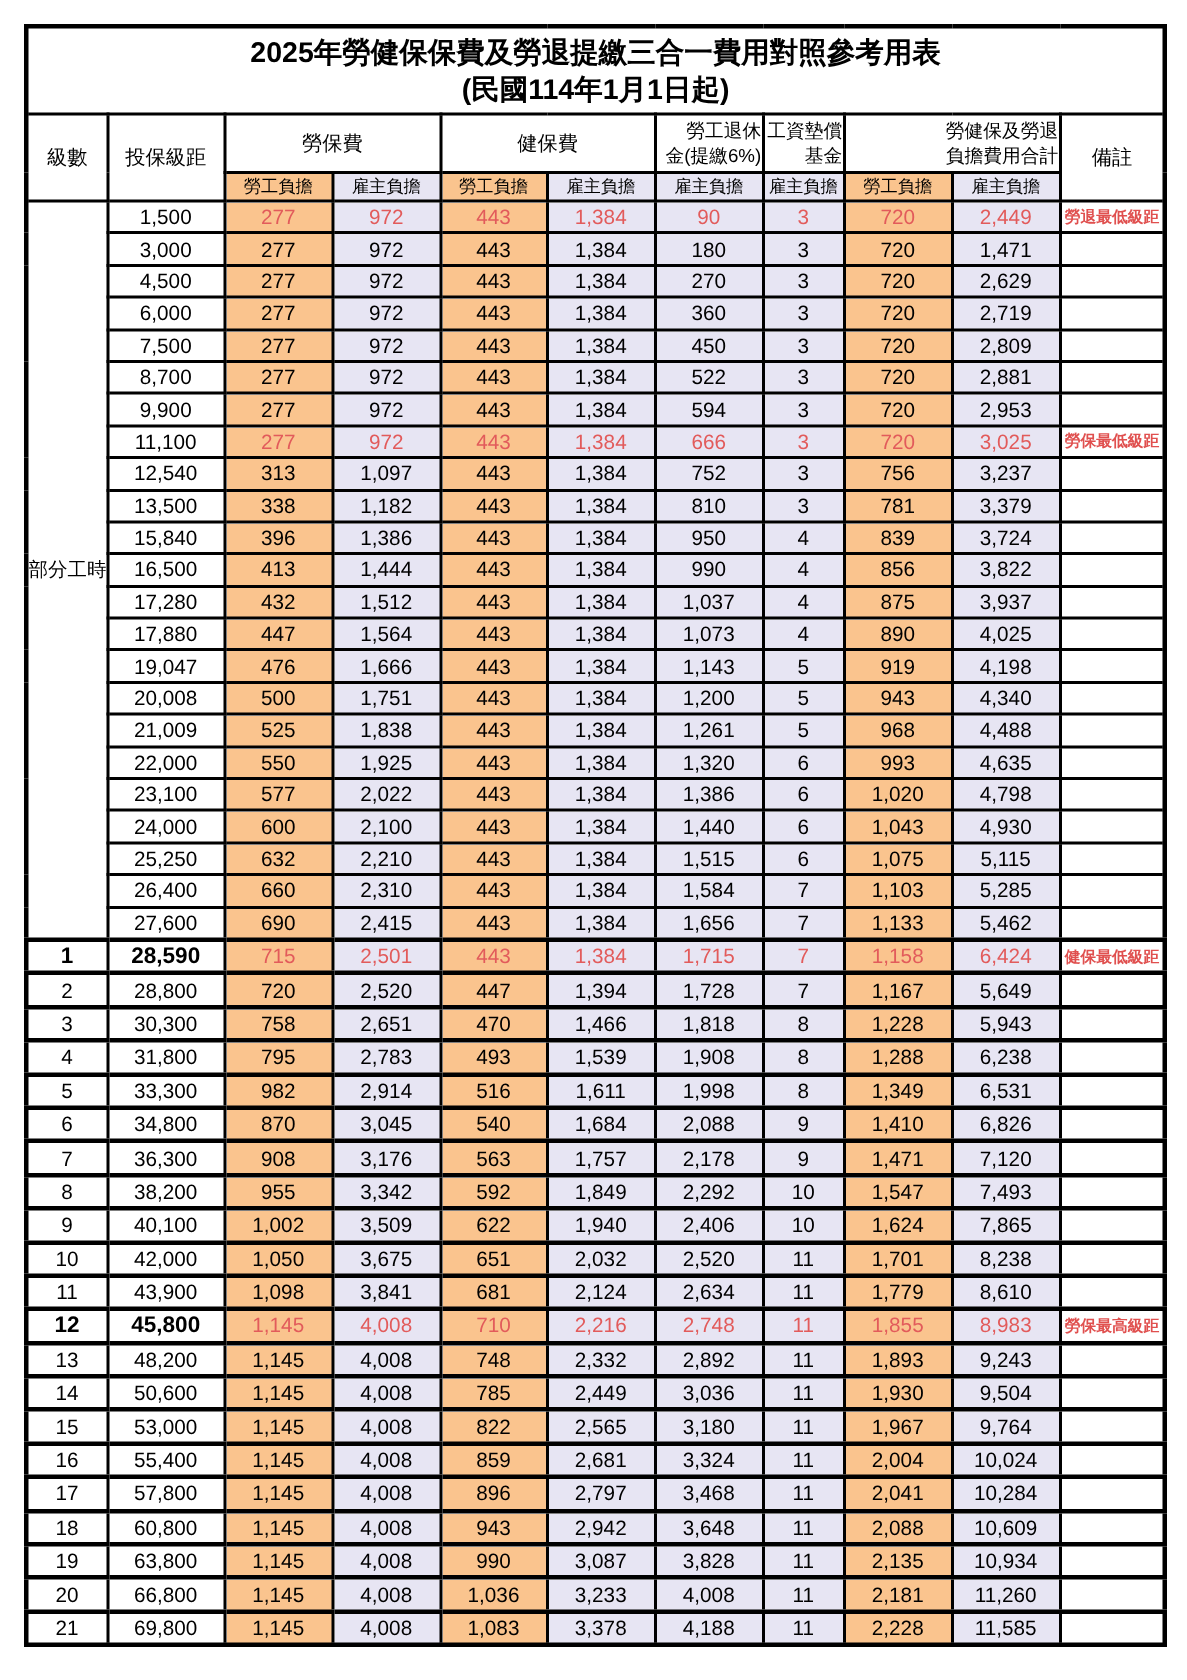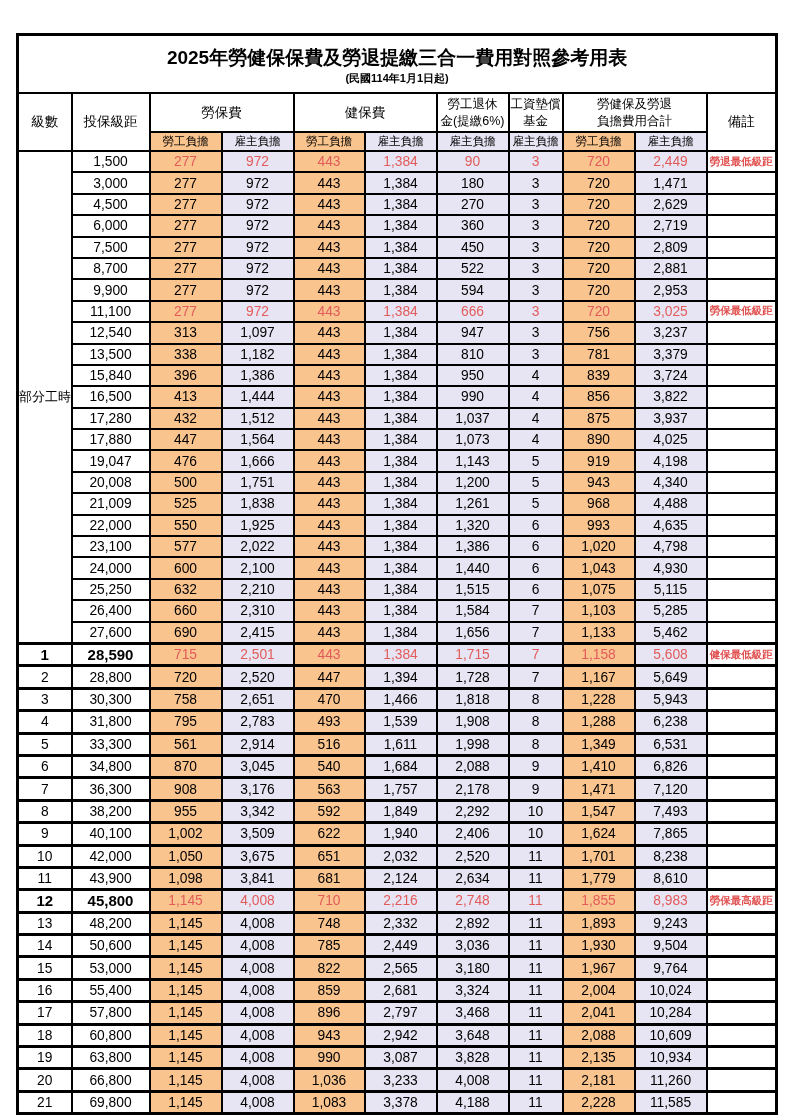--- a/index.html
+++ b/index.html
@@ -1,26 +1,26 @@
 <!DOCTYPE html>
 <html><head>
 <meta charset="utf-8">
 <style>
   html,body{margin:0;padding:0;background:#fff;}
   body{width:791px;height:1120px;font-family:"Liberation Sans","DejaVu Sans",sans-serif;color:#000;}
-  .page{padding:33px 16px 0 16px;}
+  .page{padding:16px 16px 0 16px;}
   table.ref{border-collapse:collapse;table-layout:fixed;width:759px;border:3px solid #000;}
   th,td{border:2px solid #000;text-align:center;vertical-align:middle;padding:0;overflow:hidden;white-space:nowrap;}
   
   .title-row th{height:56px;background:#fff;}
   .title{font-size:19px;font-weight:bold;line-height:1.5;}
-  .subtitle{font-size:11px;font-weight:bold;line-height:1.1;}
+  .subtitle{font-size:19px;font-weight:bold;line-height:1.1;}
   
   .h1 th{height:37px;font-size:13.5px;font-weight:normal;background:#fff;}
-  .h1 .two-line span{display:block;line-height:1.3;font-size:12.5px;}
+  .h1 .two-line span{display:block;line-height:1.3;font-size:12.5px;text-align:right;}
   .h2 th{height:17px;font-size:11.5px;font-weight:normal;text-align:center;}
   
   .emp{background:#FAC48E;}
   .er{background:#E7E5F3;}
   
   tbody td{height:19.4px;font-size:13.8px;}
   .level-cell,.bracket-cell,.remark-cell,.pt-cell{background:#fff;}
   .pt-cell{font-size:13px;font-family:Liberation Mono, monospace;}
   .remark-cell{font-size:10.5px;font-weight:bold;color:#E0504F;}
   .hl{color:#E25B5B;}
@@ -179,21 +179,21 @@
           <td class="emp hl">720</td>
           <td class="er hl">3,025</td>
           <td class="remark-cell">勞保最低級距</td>
         </tr>
         <tr>
           <td class="bracket-cell">12,540</td>
           <td class="emp">313</td>
           <td class="er">1,097</td>
           <td class="emp">443</td>
           <td class="er">1,384</td>
-          <td class="er">947</td>
+          <td class="er">752</td>
           <td class="er">3</td>
           <td class="emp">756</td>
           <td class="er">3,237</td>
           <td class="remark-cell"></td>
         </tr>
         <tr>
           <td class="bracket-cell">13,500</td>
           <td class="emp">338</td>
           <td class="er">1,182</td>
           <td class="emp">443</td>
@@ -363,21 +363,21 @@
         <tr class="secb bold-row">
           <td class="level-cell">1</td>
           <td class="bracket-cell">28,590</td>
           <td class="emp hl">715</td>
           <td class="er hl">2,501</td>
           <td class="emp hl">443</td>
           <td class="er hl">1,384</td>
           <td class="er hl">1,715</td>
           <td class="er hl">7</td>
           <td class="emp hl">1,158</td>
-          <td class="er hl">5,608</td>
+          <td class="er hl">6,424</td>
           <td class="remark-cell">健保最低級距</td>
         </tr>
         <tr class="secb">
           <td class="level-cell">2</td>
           <td class="bracket-cell">28,800</td>
           <td class="emp">720</td>
           <td class="er">2,520</td>
           <td class="emp">447</td>
           <td class="er">1,394</td>
           <td class="er">1,728</td>
@@ -408,21 +408,21 @@
           <td class="er">1,539</td>
           <td class="er">1,908</td>
           <td class="er">8</td>
           <td class="emp">1,288</td>
           <td class="er">6,238</td>
           <td class="remark-cell"></td>
         </tr>
         <tr class="secb">
           <td class="level-cell">5</td>
           <td class="bracket-cell">33,300</td>
-          <td class="emp">561</td>
+          <td class="emp">982</td>
           <td class="er">2,914</td>
           <td class="emp">516</td>
           <td class="er">1,611</td>
           <td class="er">1,998</td>
           <td class="er">8</td>
           <td class="emp">1,349</td>
           <td class="er">6,531</td>
           <td class="remark-cell"></td>
         </tr>
         <tr class="secb">

